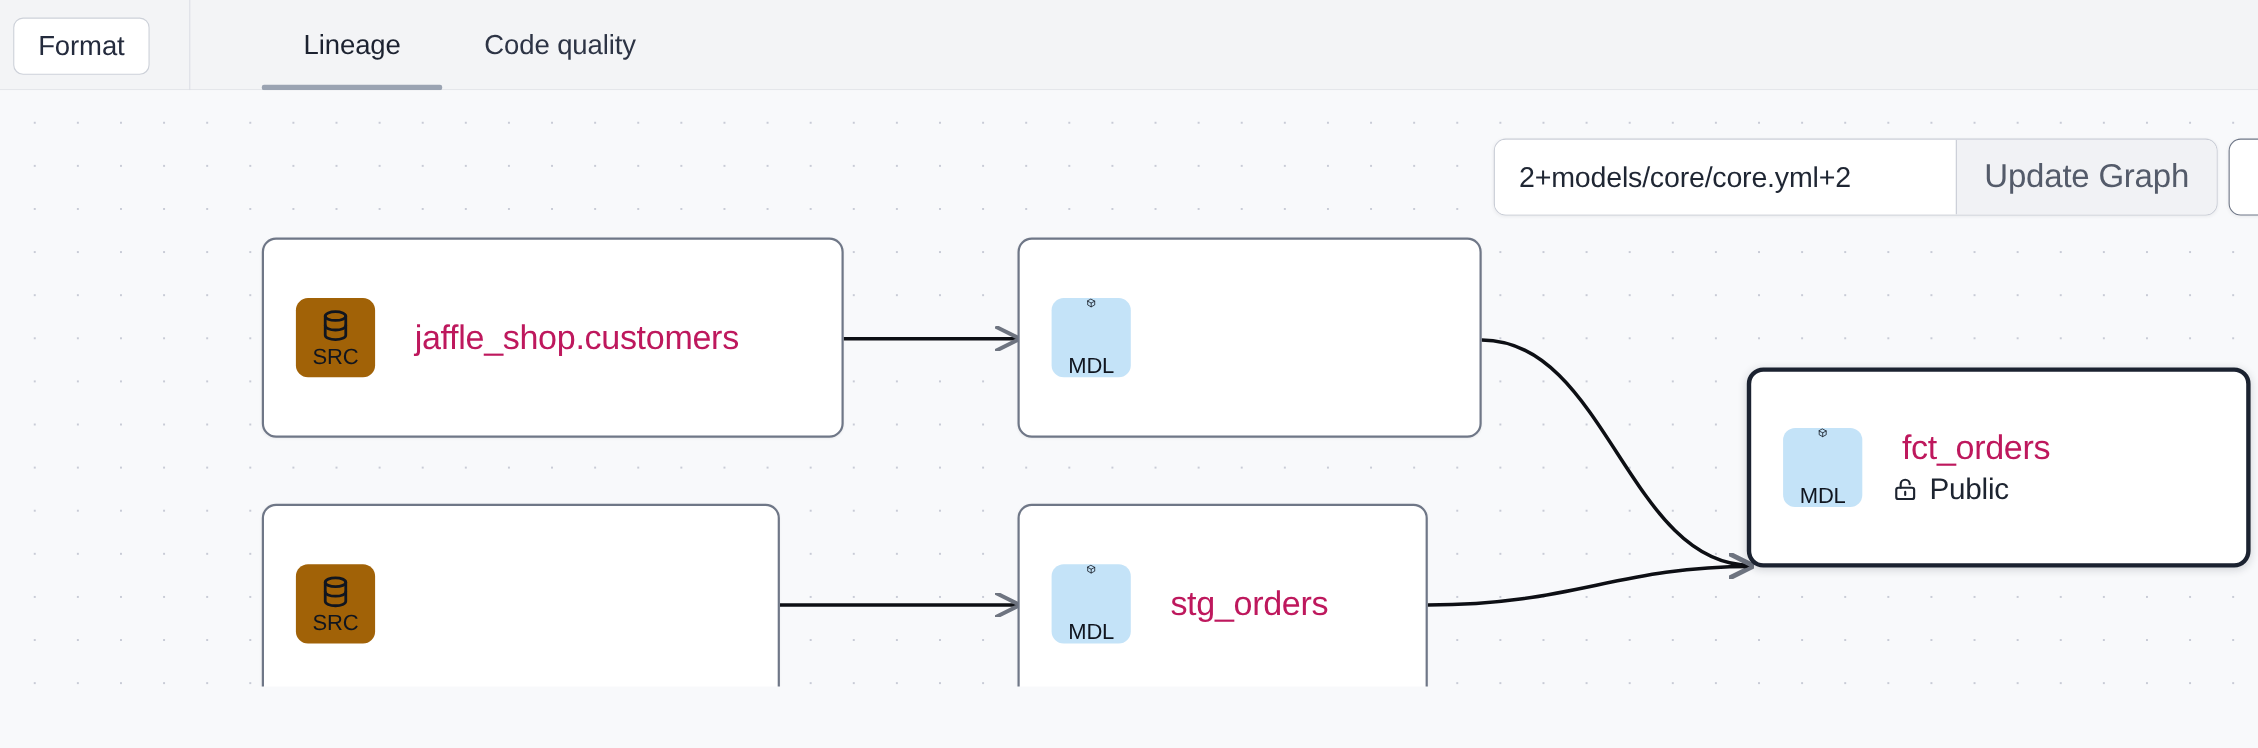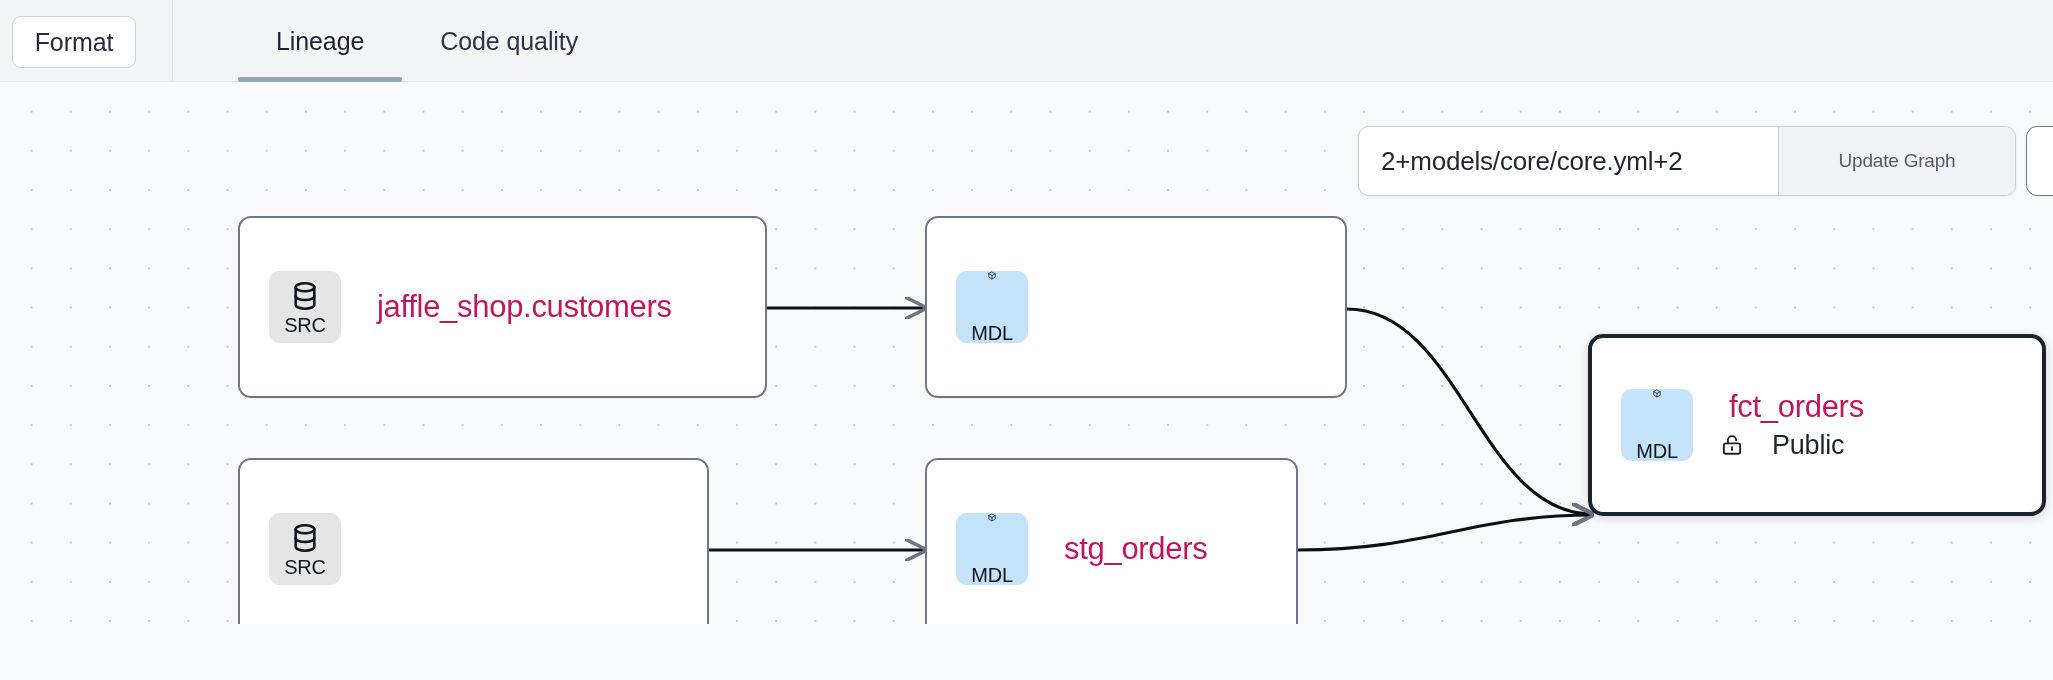--- a/index.html
+++ b/index.html
@@ -140,21 +140,21 @@
     width: 72px;
     height: 72px;
     border-radius: 11px;
     display: flex;
     flex-direction: column;
     align-items: center;
     justify-content: center;
     flex: 0 0 auto;
   }
 
-  .badge.src { background: #e5e5e5; justify-content: center; }
+  .badge.src { background: #a16207; justify-content: center; }
   .badge.mdl { background: #c4e3f8; gap: 40px; }
 
   .badge svg { display: block; }
 
   .badge-label {
     font-size: 20px;
     line-height: 20px;
     color: #10151f;
     margin-top: 3px;
     font-family: "Liberation Sans", sans-serif;
@@ -173,21 +173,21 @@
     color: #be185d;
     letter-spacing: -0.3px;
     white-space: nowrap;
     line-height: 1.15;
     margin-left: 10px;
   }
 
   .node-sub {
     display: flex;
     align-items: center;
-    gap: 27px;
+    gap: 9px;
     margin-top: 5px;
     font-size: 27px;
     color: #1d2430;
     letter-spacing: -0.2px;
     white-space: nowrap;
   }
 
   .node-sub svg { display: block; flex: 0 0 auto; }
 
   
@@ -217,21 +217,21 @@
     font-family: "Liberation Sans", sans-serif;
     letter-spacing: -0.2px;
   }
 
   .update-btn {
     width: 237px;
     height: 100%;
     background: #f1f2f5;
     border: none;
     border-left: 1.5px solid #c9cdd6;
-    font-size: 19px;
+    font-size: 30px;
     color: #545b6a;
     font-family: "Liberation Sans", sans-serif;
     cursor: pointer;
     display: flex;
     align-items: center;
     justify-content: center;
     letter-spacing: -0.2px;
   }
 
   

